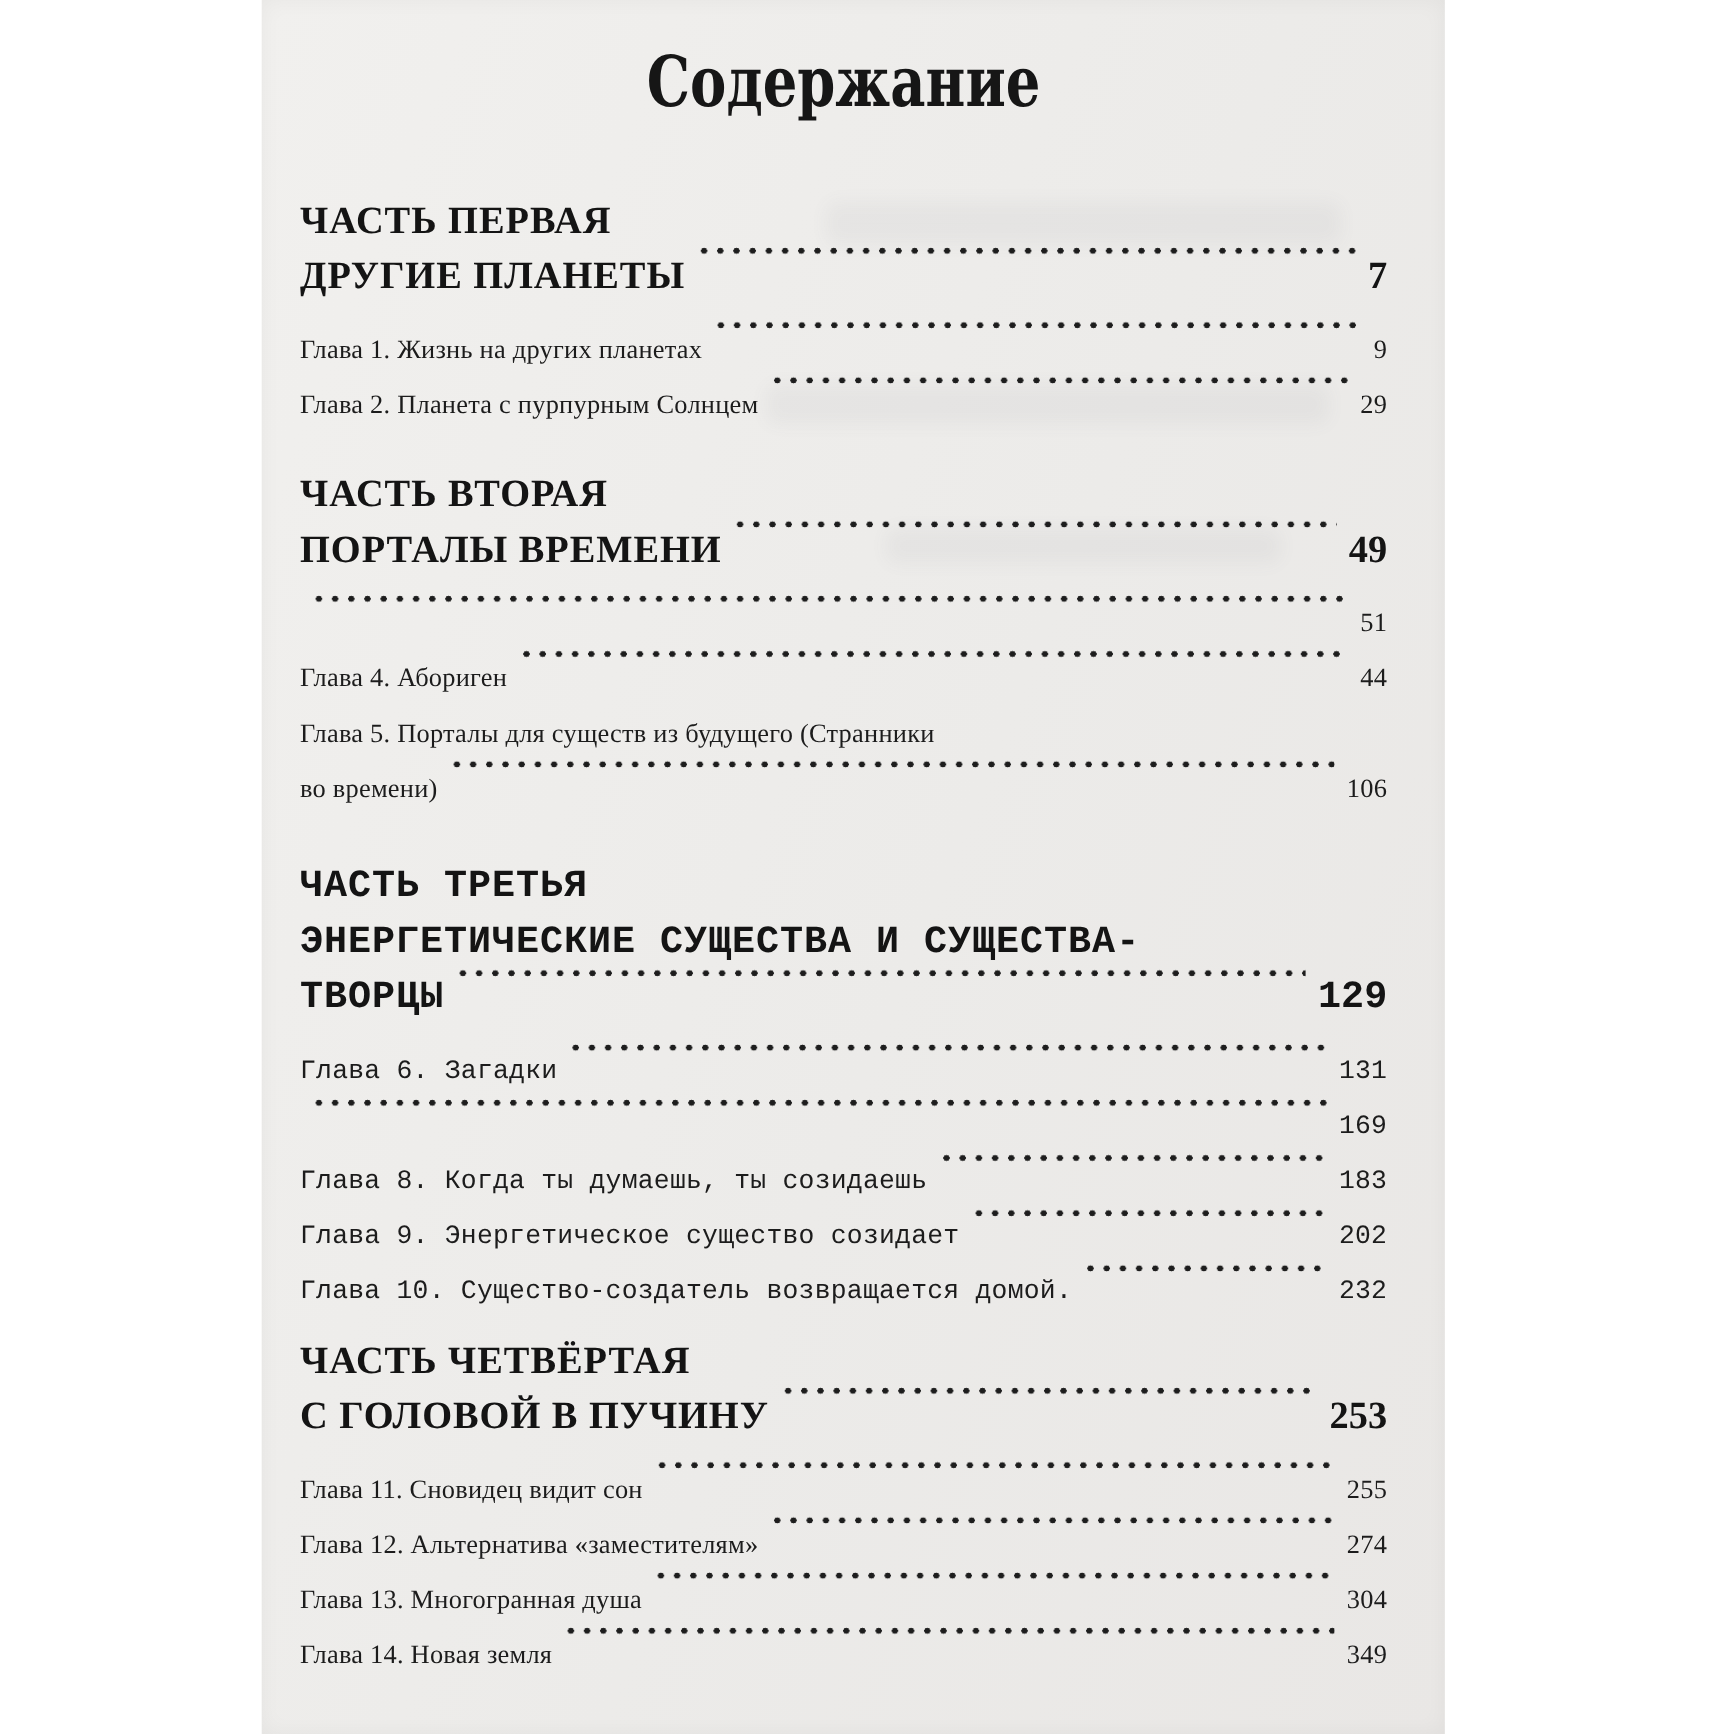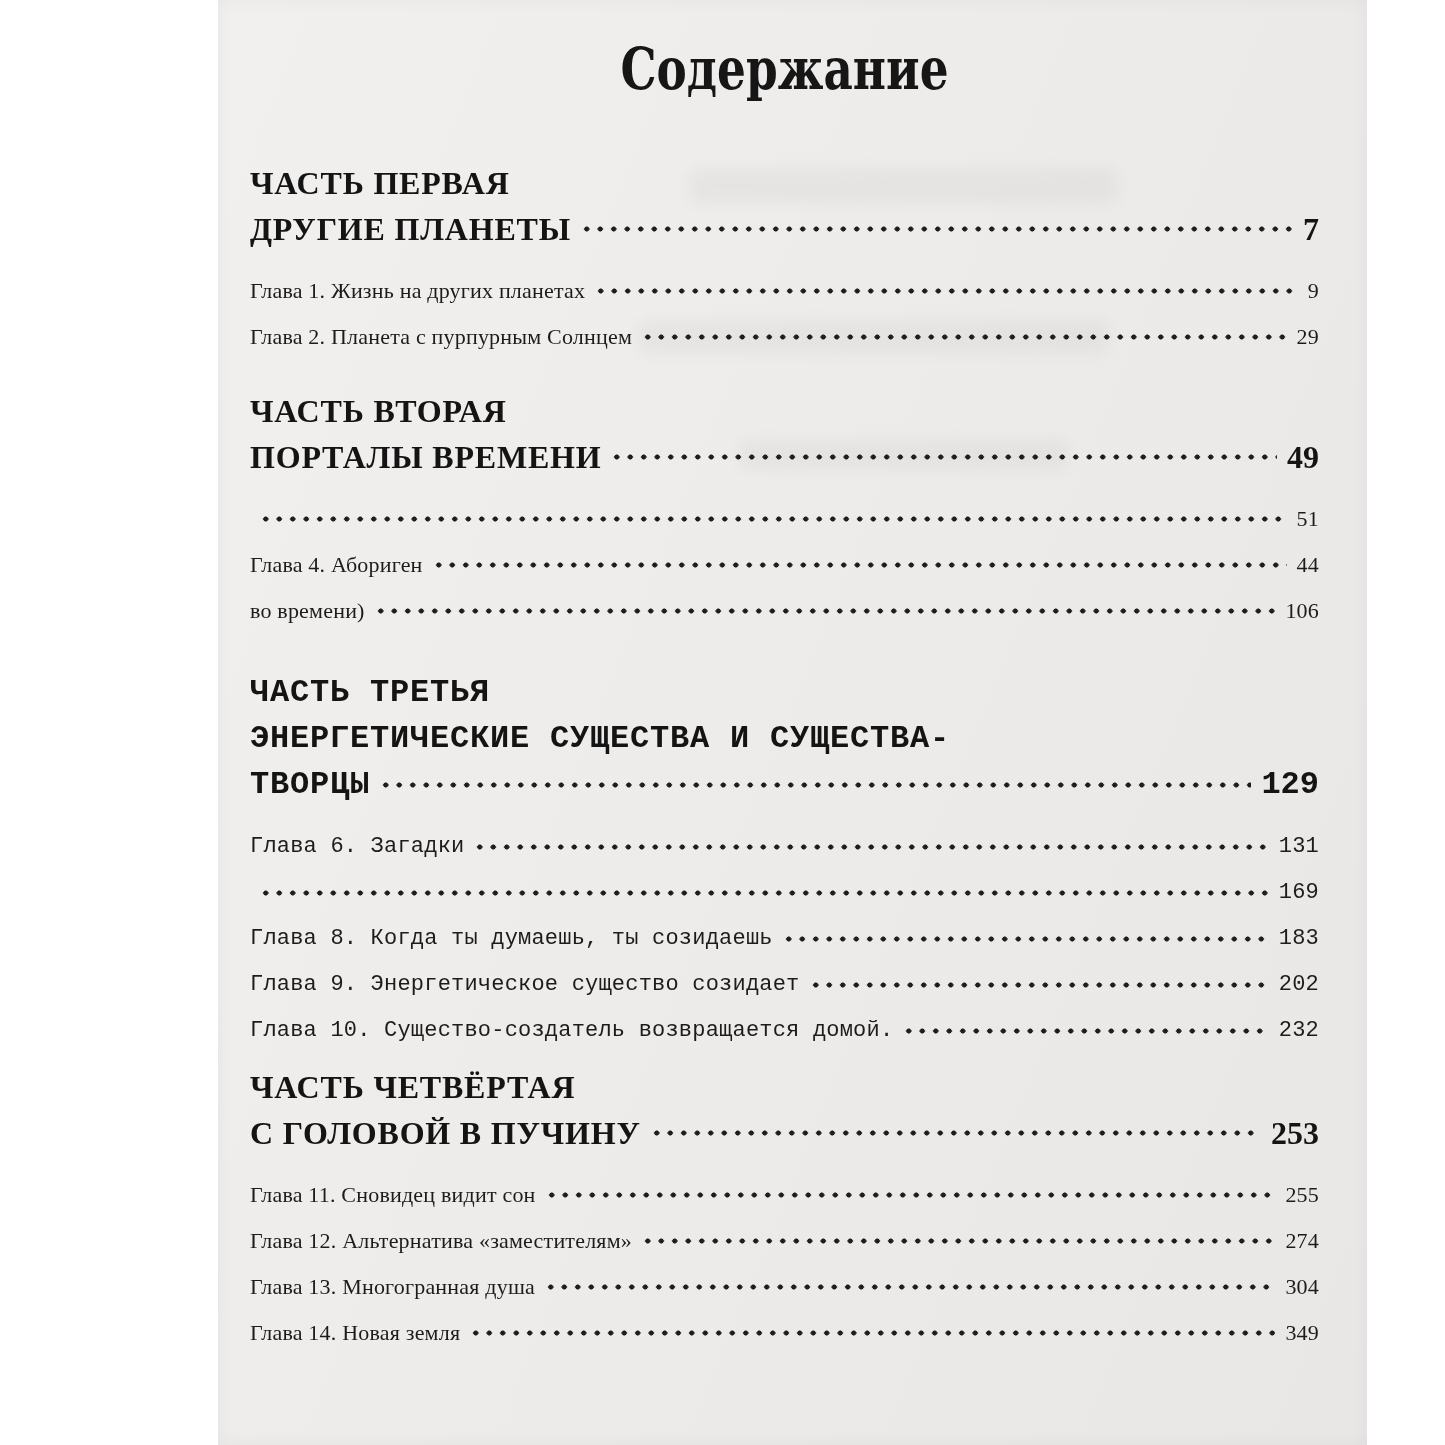--- a/index.html
+++ b/index.html
@@ -15,21 +15,21 @@
     position: relative;
     width: 1445px;
     height: 1445px;
     background: #ffffff;
   }
   
   .paper {
     position: absolute;
     left: 218px;
     top: 0;
-    width: 1149px;
+    width: 986px;
     height: 1445px;
     background: linear-gradient(112deg, #f1f0ee 0%, #ecebe9 55%, #e9e7e5 100%);
     color: #1c1c1c;
     box-shadow: inset 0 0 18px rgba(0,0,0,0.045);
   }
   
   .ghost {
     position: absolute;
     border-radius: 10px;
     background: #5a5a66;
@@ -61,21 +61,21 @@
     letter-spacing: 0px;
   }
   .section.s1 { margin-top: 52px; }
   .section.s2 { margin-top: 28px; }
   .section.s3 { margin-top: 36px; font-family: Liberation Mono, monospace; }
   .section.s4 { margin-top: 10px; }
   .chapters { margin-top: 16px; }
 
   .line {
     display: flex;
-    align-items: center;
+    align-items: flex-start;
   }
   .pline {
     font-weight: 700;
     font-size: 32px;
     line-height: 46px;
     letter-spacing: 0.8px;
     color: #141414;
   }
   .cline {
     font-size: 22px;
@@ -145,20 +145,23 @@
           <div class="line cline">
             <span class="dots"></span>
             <span class="pg">51</span>
           </div>
           <div class="line cline">
             <span class="t">Глава 4. Абориген</span>
             <span class="dots"></span>
             <span class="pg">44</span>
           </div>
           <div class="line cline">
+            <span class="t">Глава 5. Порталы для существ из будущего (Странники</span>
+          </div>
+          <div class="line cline">
             <span class="t">во времени)</span>
             <span class="dots"></span>
             <span class="pg">106</span>
           </div>
         </div>
       </div>
 
       <div class="section s3">
         <div class="line pline">
           <span class="t">ЧАСТЬ ТРЕТЬЯ</span>

